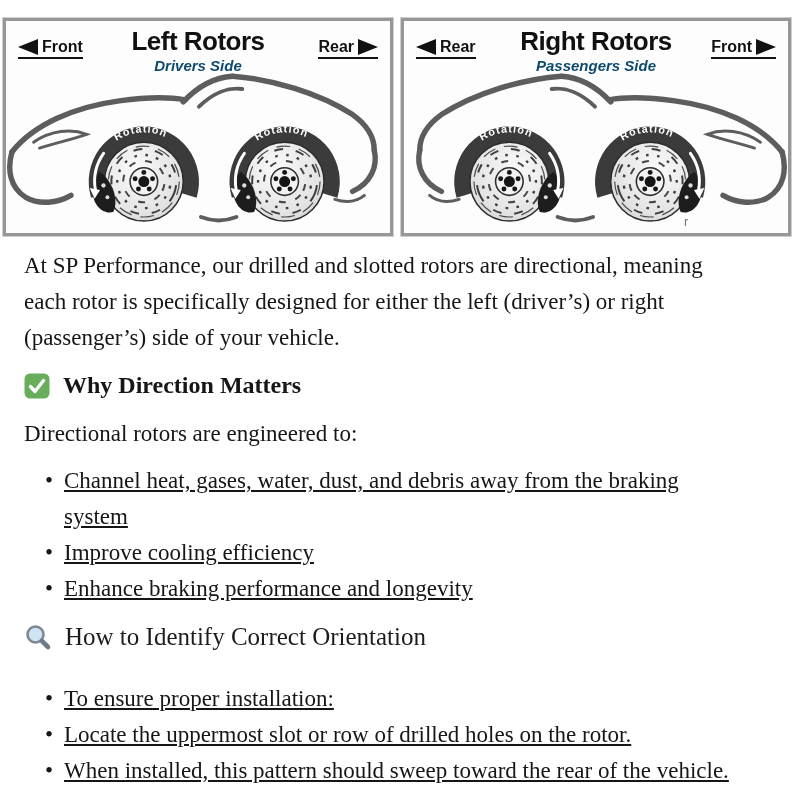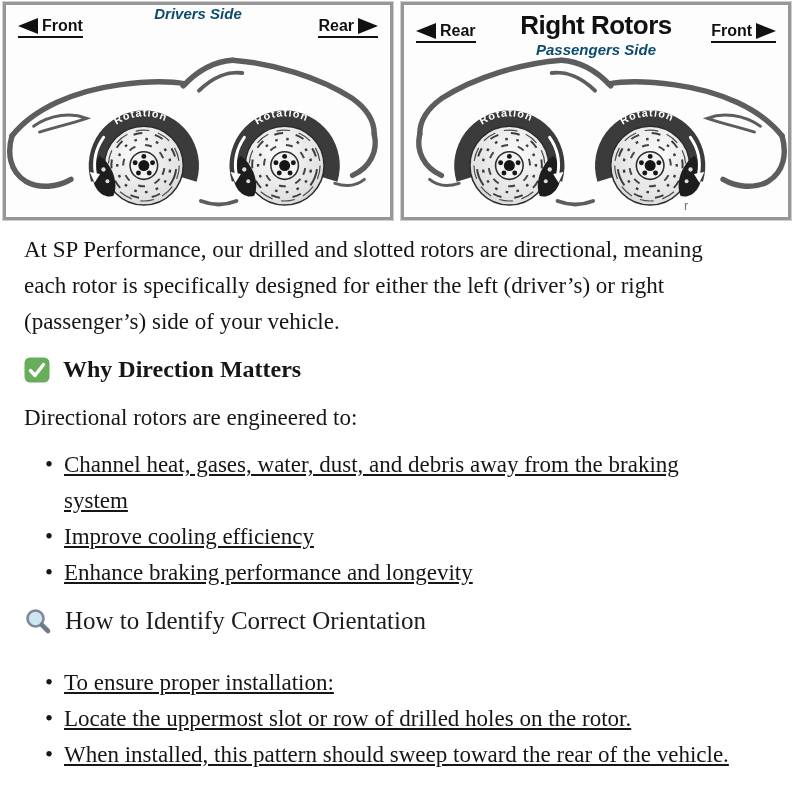--- a/index.html
+++ b/index.html
@@ -1,18 +1,18 @@
 <!DOCTYPE html>
 <html><head>
 <meta charset="utf-8">
 <style>
   html,body{margin:0;padding:0;width:800px;height:800px;background:#fff;overflow:hidden;
     font-family:"Liberation Serif",serif;color:#161616;}
   
-  .panels{display:flex;gap:8px;margin:2px 3px 0;}
+  .panels{display:flex;gap:8px;margin:18px 3px 0;}
   .panel{position:relative;width:390px;height:218px;box-sizing:border-box;
     border:3px solid #979797;box-shadow:0 0 0 1px #cfcfcf;background:#fdfdfd;}
   .panel-head{position:relative;height:52px;font-family:"Liberation Sans",sans-serif;}
   .panel-title{text-align:center;font-size:26px;font-weight:bold;letter-spacing:-0.5px;
     margin-top:5px;color:#111;}
   .panel-sub{text-align:center;font-size:15px;font-weight:bold;font-style:italic;
     margin-top:0px;color:#0c4a6e;}
   .side-label{position:absolute;top:12px;display:flex;align-items:center;gap:4px;
     font-size:16px;font-weight:bold;color:#111;border-bottom:2.5px solid #111;
     padding-bottom:1px;}
@@ -99,20 +99,21 @@
 </svg>
 
 <div class="panels">
 
   <div class="panel">
     <div class="panel-head">
       <div class="side-label left">
         <span class="tri-l"></span>
         <span>Front</span>
       </div>
+      <div class="panel-title">Left Rotors</div>
       <div class="panel-sub">Drivers Side</div>
       <div class="side-label right">
         <span>Rear</span>
         <span class="tri-r"></span>
       </div>
     </div>
     <svg class="car-svg" viewBox="0 0 390 162">
       <defs>
         <path id="tp1" d="M 101.7,77.9 A 50,50 0 0 1 178.3,77.9"></path>
         <path id="tp2" d="M 244.7,77.9 A 50,50 0 0 1 321.3,77.9"></path>

